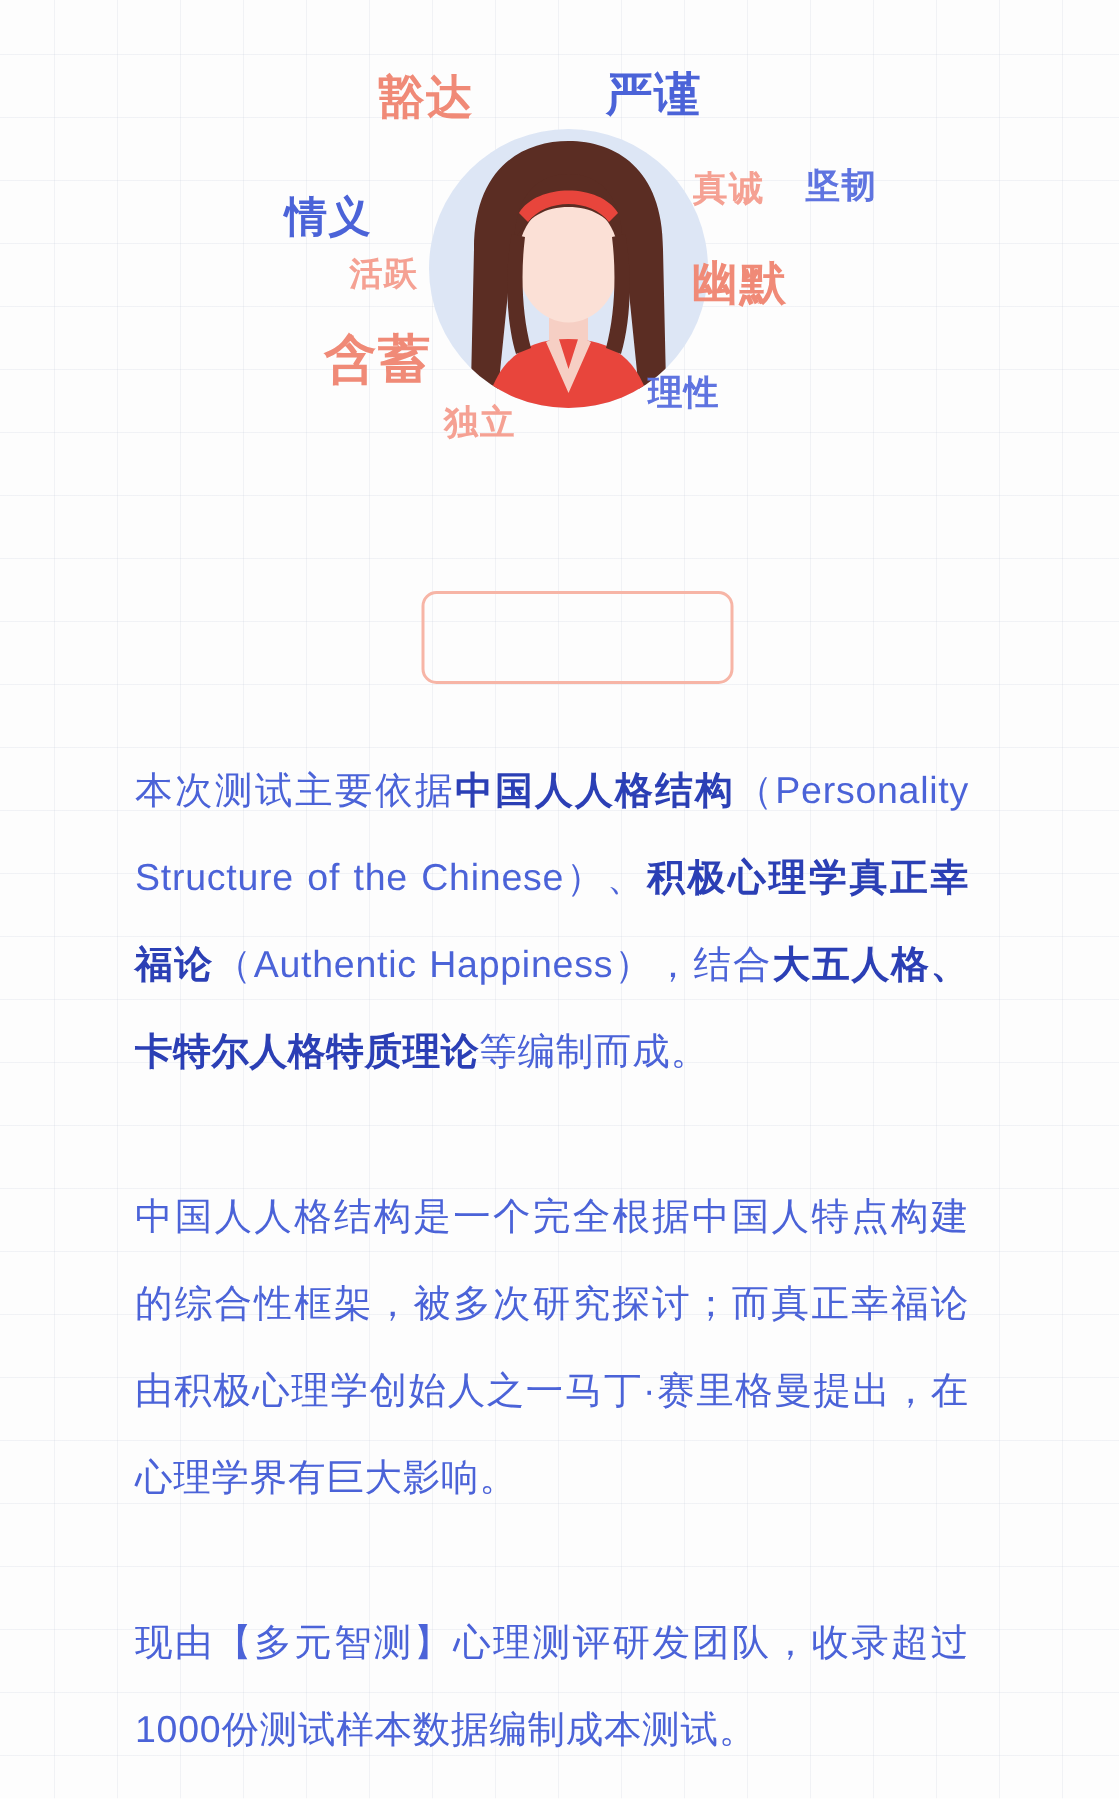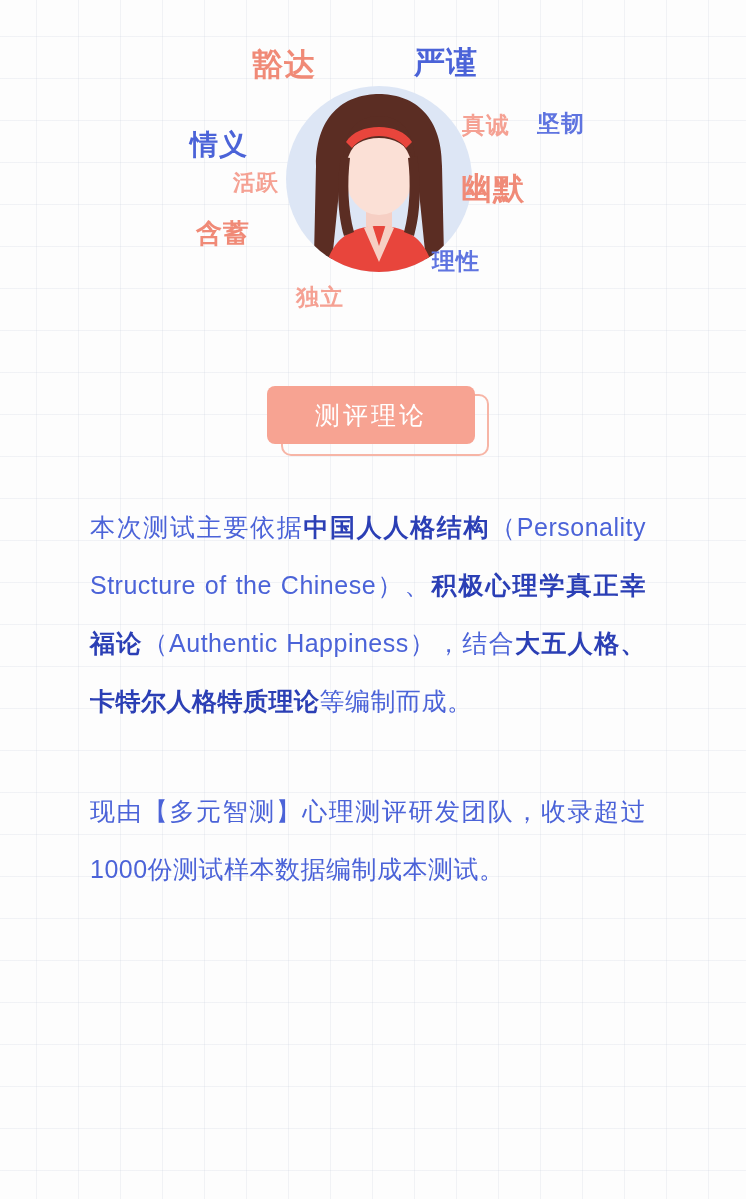--- a/index.html
+++ b/index.html
@@ -145,34 +145,34 @@
         <path d="M57 74 C58 42 74 30 93 30 C112 30 128 42 129 74 C120 58 108 52 93 52 C78 52 66 58 57 74 Z" fill="#5b2d23"></path>
 
         <path d="M55 70 C50 100 52 130 58 150 L68 146 C62 124 61 96 64 72 Z" fill="#5b2d23"></path>
         <path d="M131 70 C136 100 134 130 128 150 L118 146 C124 124 125 96 122 72 Z" fill="#5b2d23"></path>
 
         <path d="M60 56 C72 36 114 36 126 56 L120 62 C108 46 78 46 66 62 Z" fill="#e8453c"></path>
       </g>
     </svg>
 
     <div class="tagword" id="tag0" style="left: 252px; top: 44px; font-size: 31px; color: rgb(240, 138, 119);">豁达</div>
-    <div class="tagword" id="tag1" style="left: 404px; top: 42px; font-size: 31px; color: rgb(75, 99, 216); margin-left: 10px;">严谨</div>
+    <div class="tagword" id="tag1" style="left: 404px; top: 42px; font-size: 31px; color: rgb(75, 99, 216);">严谨</div>
     <div class="tagword" id="tag2" style="left: 190px; top: 106px; font-size: 28px; color: rgb(75, 99, 216); margin-top: 20px;">情义</div>
     <div class="tagword" id="tag3" style="left: 441px; top: 110px; font-size: 23px; color: rgb(245, 161, 147); margin-left: 21px;">真诚</div>
     <div class="tagword" id="tag4" style="left: 537px; top: 108px; font-size: 23px; color: rgb(95, 116, 224);">坚韧</div>
     <div class="tagword" id="tag5" style="left: 233px; top: 168px; font-size: 22px; color: rgb(245, 161, 147);">活跃</div>
     <div class="tagword" id="tag6" style="left: 461px; top: 168px; font-size: 31px; color: rgb(240, 138, 119);">幽默</div>
-    <div class="tagword" id="tag7" style="left: 196px; top: 216px; font-size: 26px; color: rgb(240, 138, 119);">含蓄</div>
+    <div class="tagword" id="tag7" style="left: 216px; top: 216px; font-size: 35px; color: rgb(240, 138, 119);">含蓄</div>
     <div class="tagword" id="tag8" style="left: 432px; top: 246px; font-size: 23px; color: rgb(95, 116, 224);">理性</div>
-    <div class="tagword" id="tag9" style="left: 296px; top: 266px; font-size: 23px; color: rgb(245, 161, 147); margin-top: 16px;">独立</div>
+    <div class="tagword" id="tag9" style="left: 296px; top: 266px; font-size: 23px; color: rgb(245, 161, 147);">独立</div>
   </div>
 
   <div class="title-wrap">
     <div class="title-outline"></div>
-    <div class="title-box">测评理论</div>
   </div>
 
   <div class="body-copy">
     <p class="para" id="p1"><span>本次测试主要依据</span><b>中国人人格结构</b><span>（Personality Structure of the Chinese）、</span><b>积极心理学真正幸福论</b><span>（Authentic Happiness），结合</span><b>大五人格、卡特尔人格特质理论</b><span>等编制而成。</span></p>
+    <p class="para">中国人人格结构是一个完全根据中国人特点构建的综合性框架，被多次研究探讨；而真正幸福论由积极心理学创始人之一马丁·赛里格曼提出，在心理学界有巨大影响。</p>
     <p class="para">现由【多元智测】心理测评研发团队，收录超过1000份测试样本数据编制成本测试。</p>
   </div>
 
 </div>
 
 </body></html>

